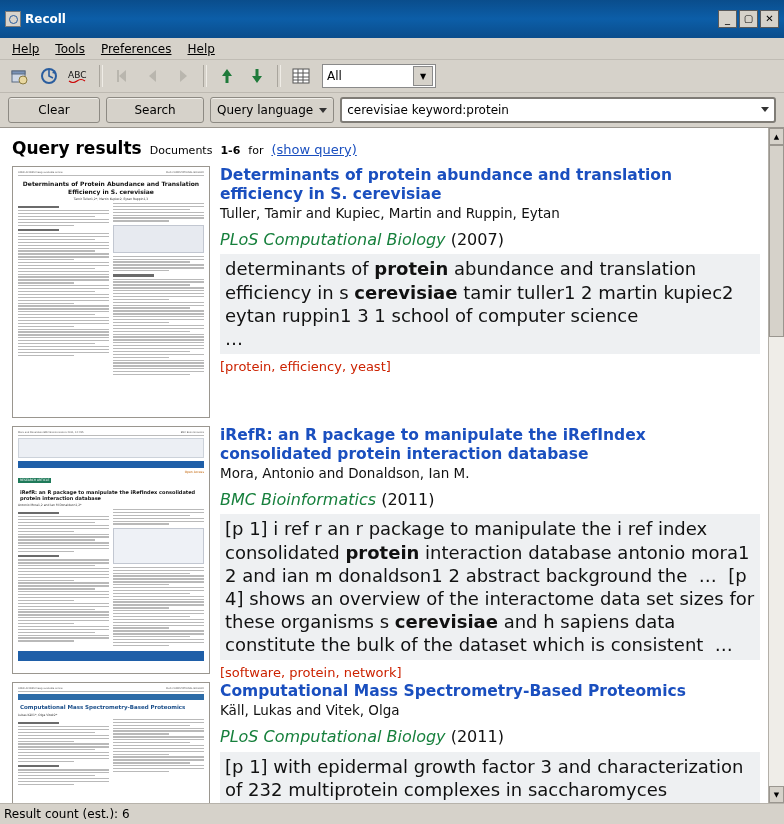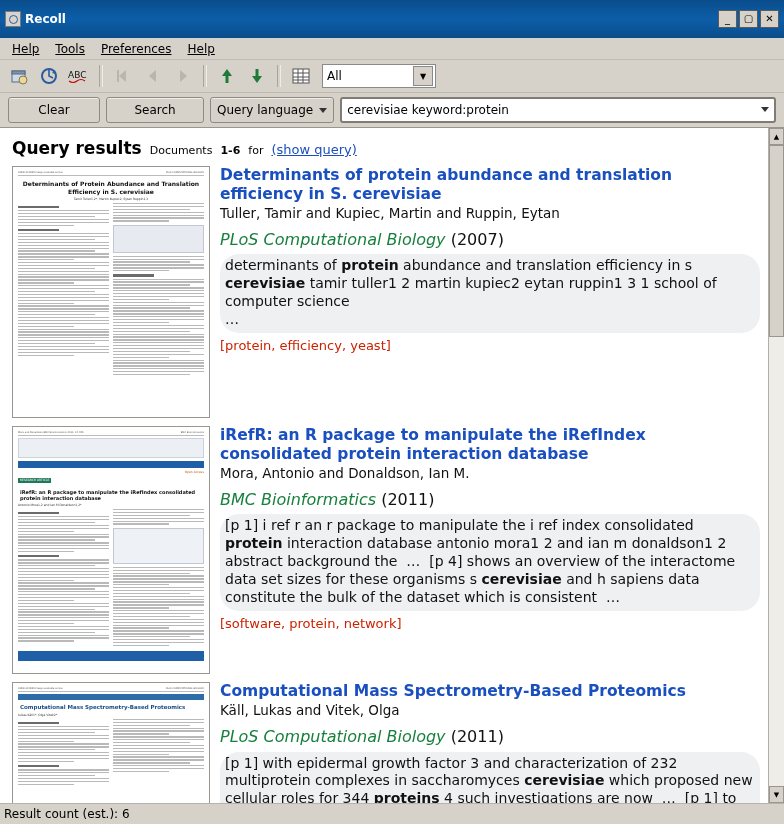--- a/index.html
+++ b/index.html
@@ -225,24 +225,23 @@
     margin-bottom: 1px;
   }
   .r-title .ital { }
   .r-authors { font-size: 13.5px; color: #111; line-height: 1.25; }
   .r-journal { font-size: 16px; color: #111; line-height: 1.3; margin-top: 8px; }
   .r-journal .jname { color: #17803d; font-style: italic; }
   .r-snippet {
     margin-top: 4px;
     background: #eef0f2;
     padding: 3px 5px 4px 5px;
-    font-size: 14px;
+    font-size: 18px;
     line-height: 1.28;
     color: #111;
-    border-radius: 19px;
   }
   .r-snippet b { font-weight: bold; }
   .r-keywords {
     margin-top: 5px;
     color: #cc2200;
     font-size: 13px;
   }
   
   .vscroll {
     width: 15px;

